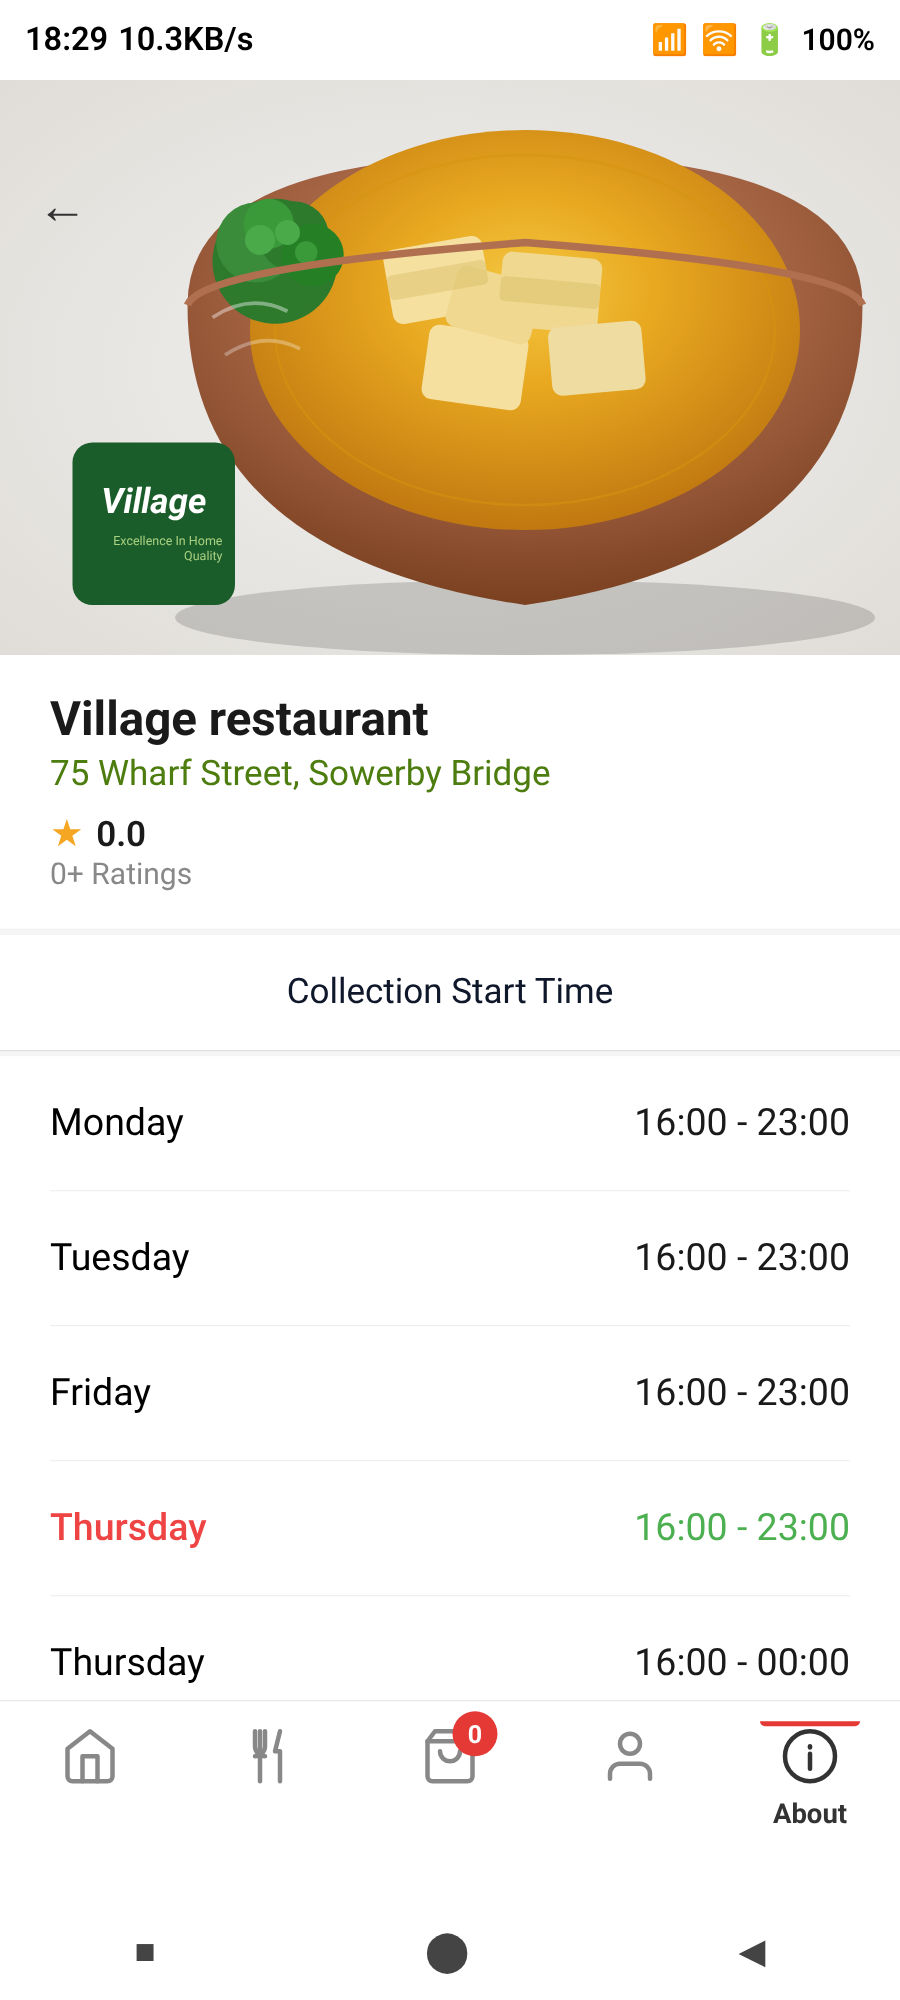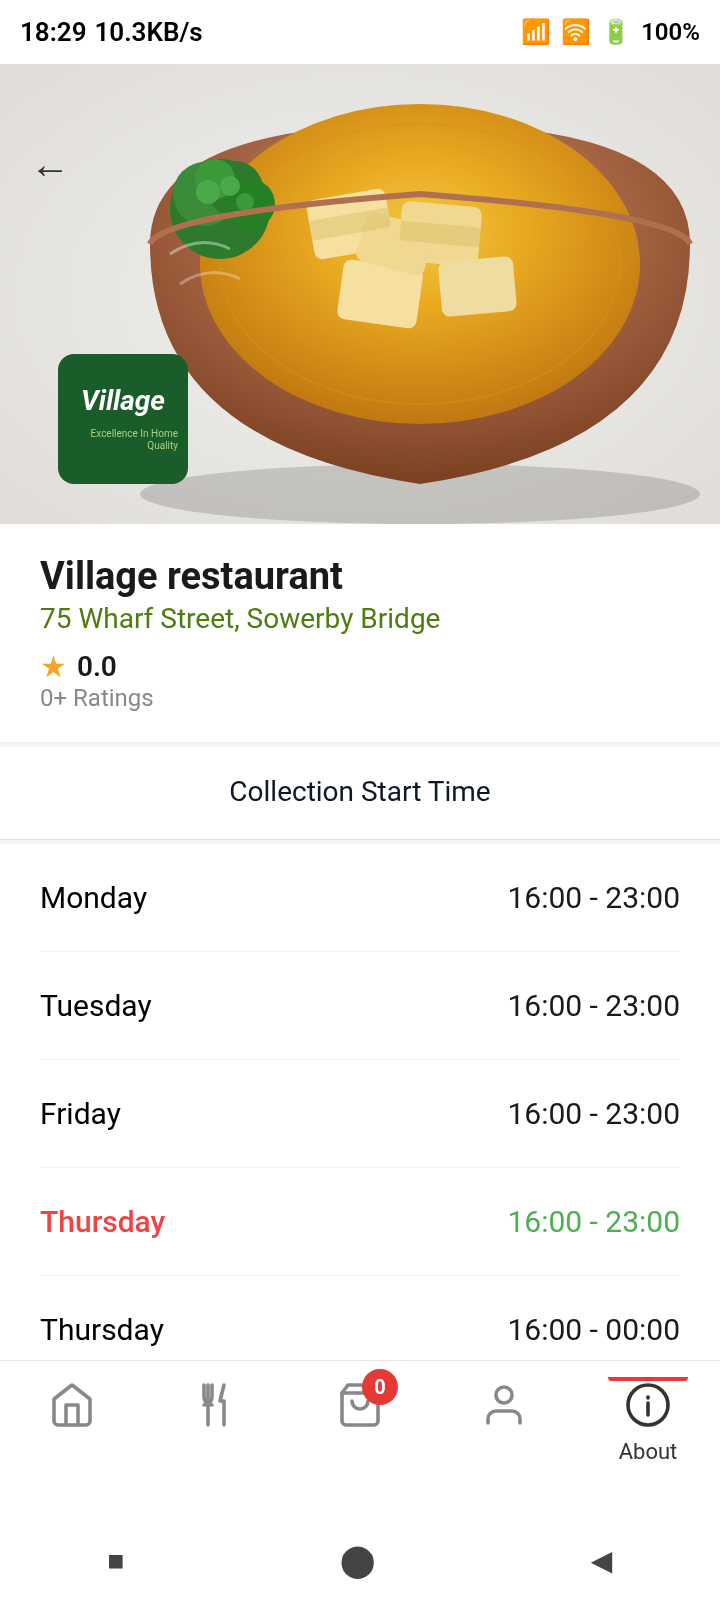--- a/index.html
+++ b/index.html
@@ -182,21 +182,21 @@
       width: 56px;
       height: 56px;
       display: flex;
       align-items: center;
       justify-content: center;
     }
     .nav-label {
       font-size: 22px;
       color: #888;
     }
-    .nav-item.active .nav-label { color: #333; }
+    .nav-item.active .nav-label { color: #333; font-weight: bold; }
     .nav-item.active .nav-icon svg { stroke: #333; }
 
     
     .nav-item.active::before {
       content: '';
       display: block;
       position: absolute;
       width: 80px;
       height: 4px;
       background: #e53935;

